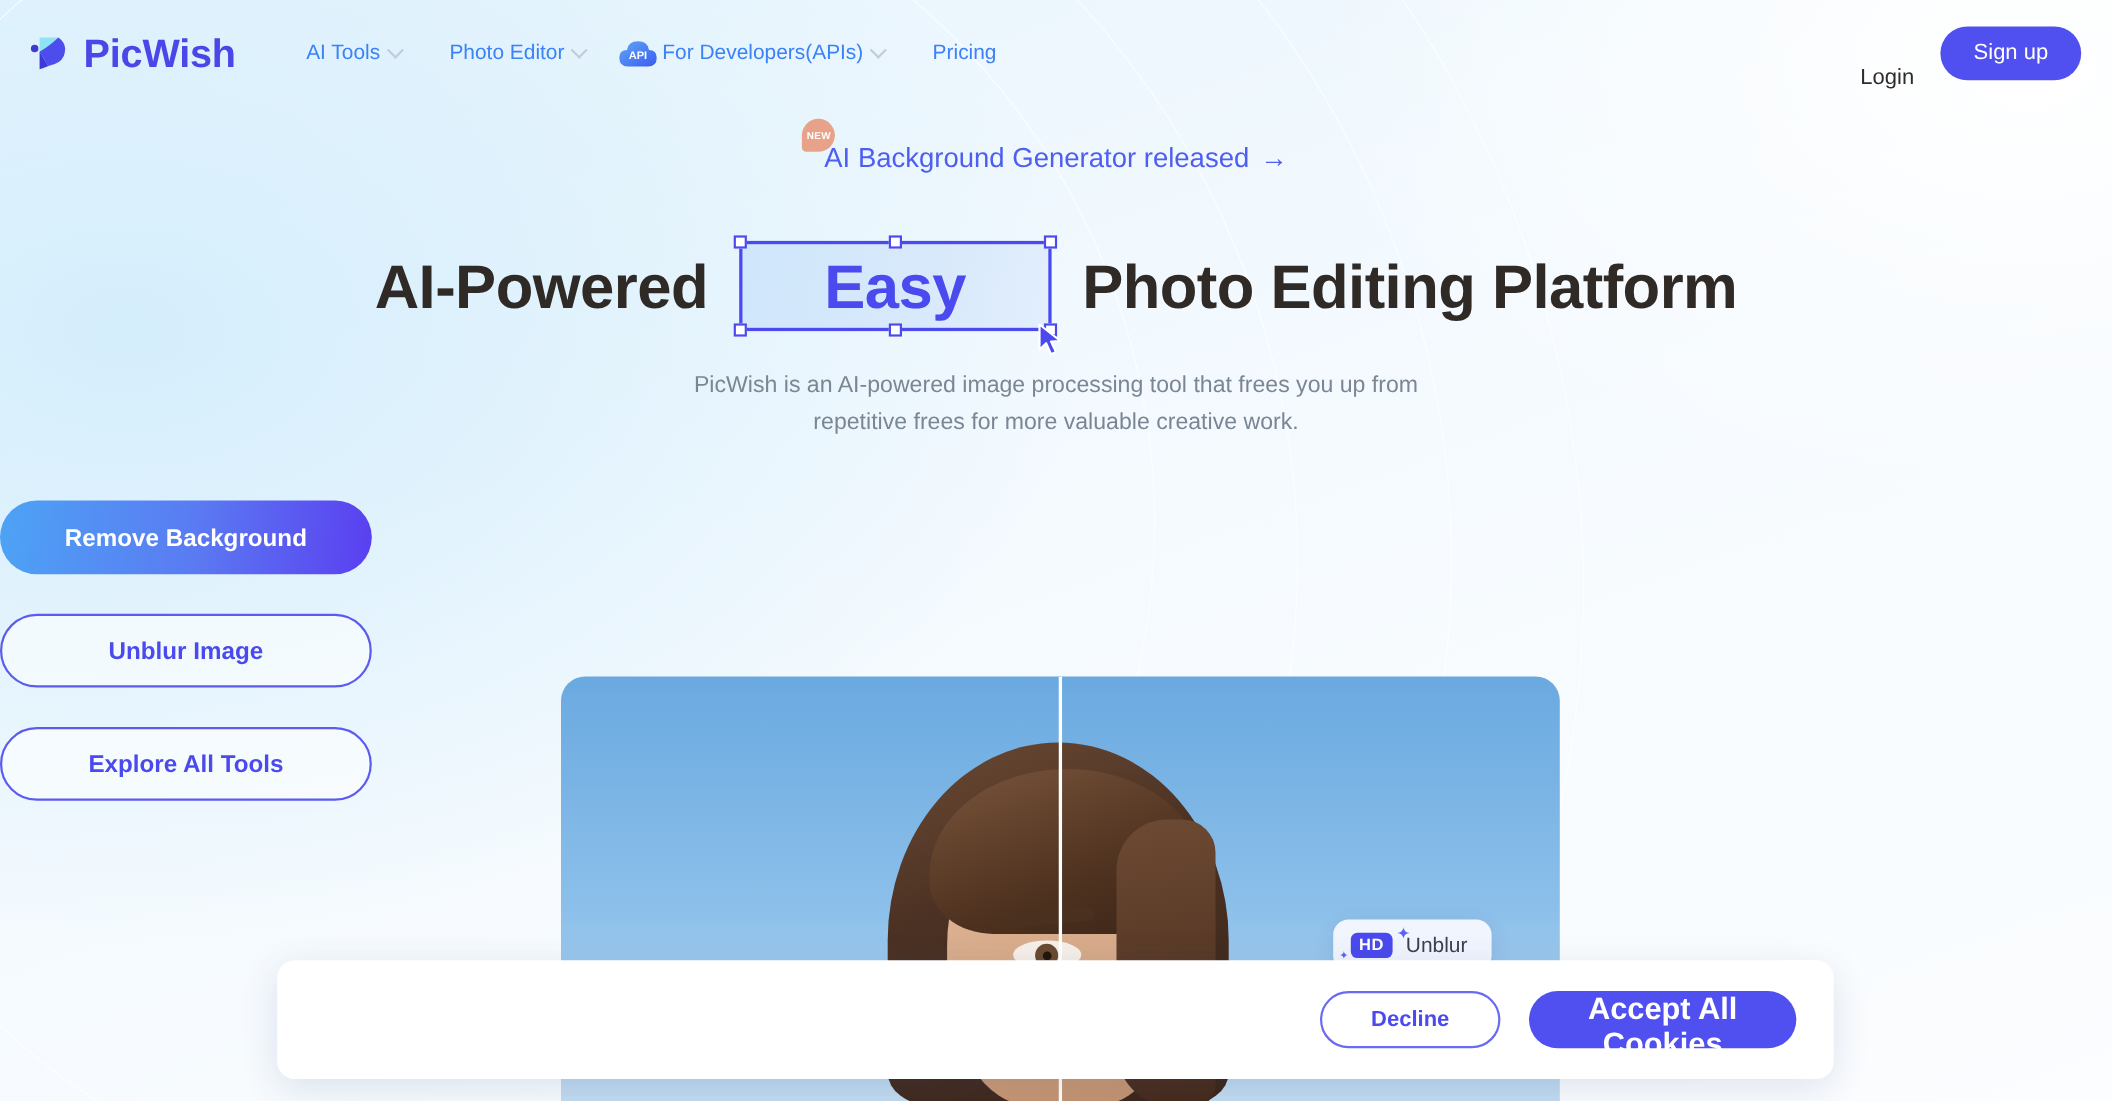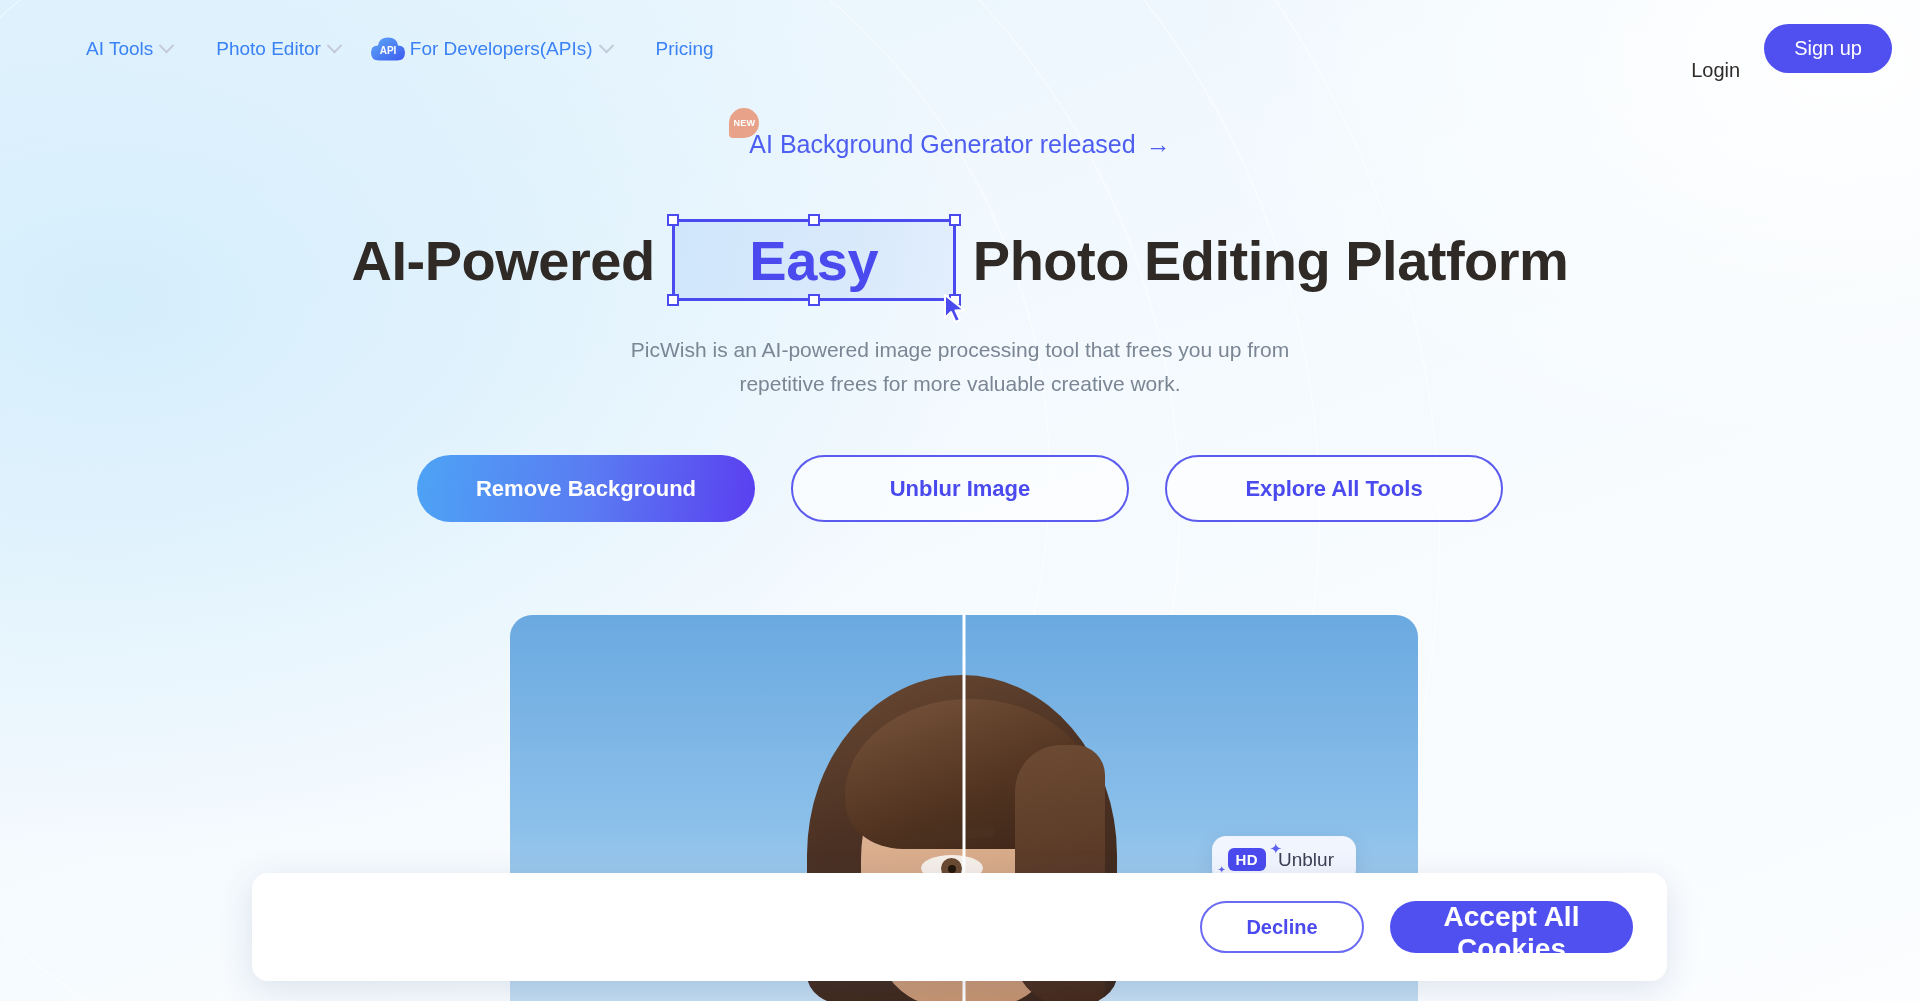--- a/index.html
+++ b/index.html
@@ -161,21 +161,21 @@
   }
   .sel-box {
     position: relative;
     width: 284px;
     height: 82px;
     border: 3px solid #4a4aee;
     background: linear-gradient(100deg, rgba(199,225,250,.72) 0%, rgba(206,226,250,.66) 60%, rgba(214,229,251,.55) 100%);
     display: flex;
     align-items: center;
     justify-content: center;
-    margin: 0 2px;
+    margin: 0 13px;
   }
   .sel-word {
     font-size: 56px;
     font-weight: 700;
     color: #4a4aee;
     letter-spacing: -.5px;
   }
   .handle {
     position: absolute;
     width: 12px; height: 12px;
@@ -209,20 +209,21 @@
 
   
   .cta-row {
     position: absolute;
     top: 455px;
     left: 0; right: 0;
     display: flex;
     justify-content: center;
     gap: 36px;
     z-index: 20;
+    flex-direction: column;
   }
   .btn {
     font-size: 22px;
     font-weight: 700;
     border-radius: 36px;
     height: 67px;
     display: flex;
     align-items: center;
     justify-content: center;
     cursor: pointer;
@@ -460,20 +461,32 @@
 </head>
 <body>
 
 <div class="bg-swoosh sw1"></div>
 <div class="bg-swoosh sw2"></div>
 <div class="bg-swoosh sw3"></div>
 <div class="bg-swoosh sw4"></div>
 
 <div class="header">
 
+  <div class="logo-wrap">
+    <span class="logo-mark">
+      <svg width="44" height="44" viewBox="0 0 44 44">
+        <path d="M14 7 L31 7 Q24 14 21 20 L14 20 Z" fill="#8fe3f5"></path>
+        <path d="M14 20 L21 20 Q15 27 14 36 L14 20 Z" fill="#8fe3f5"></path>
+        <path d="M31 7 Q40 13 36 24 Q33 31 22 33 L14 20 Q24 14 31 7 Z" fill="#4d4ded"></path>
+        <path d="M14 20 L22 33 Q17 35 14 36 Z" fill="#3b39d8"></path>
+        <circle cx="9.5" cy="17" r="3.4" fill="#3b39d8"></circle>
+      </svg>
+    </span>
+    <span class="logo-text">PicWish</span>
+  </div>
 
   <nav class="nav">
     <div class="nav-item">
       <span>AI Tools</span>
       <span class="chev"></span>
     </div>
     <div class="nav-item">
       <span>Photo Editor</span>
       <span class="chev"></span>
     </div>

